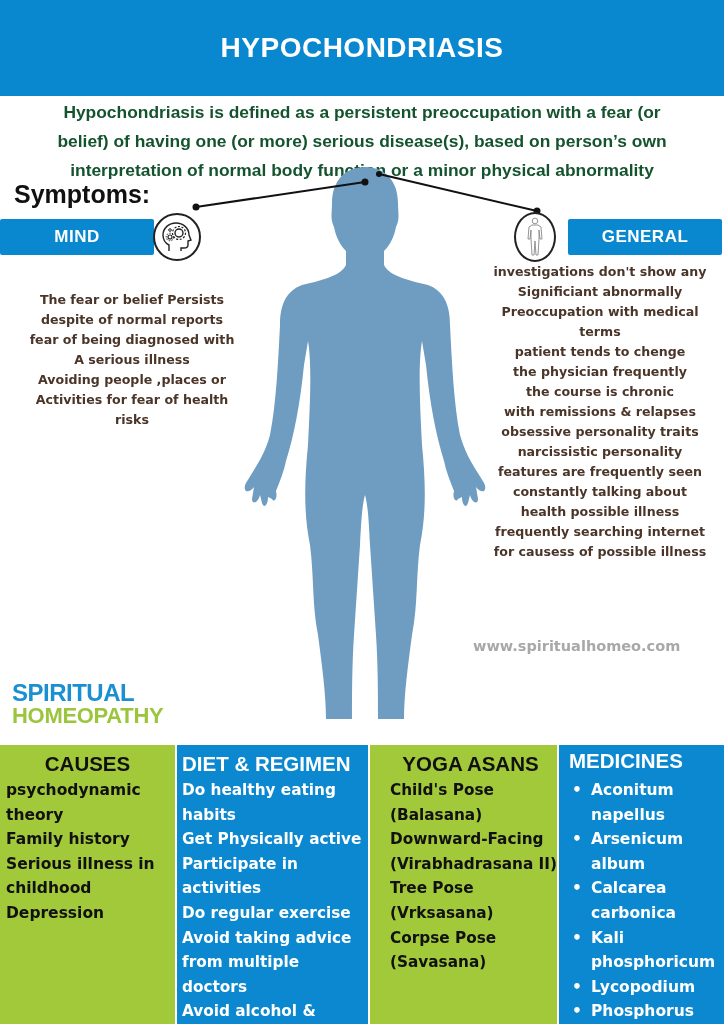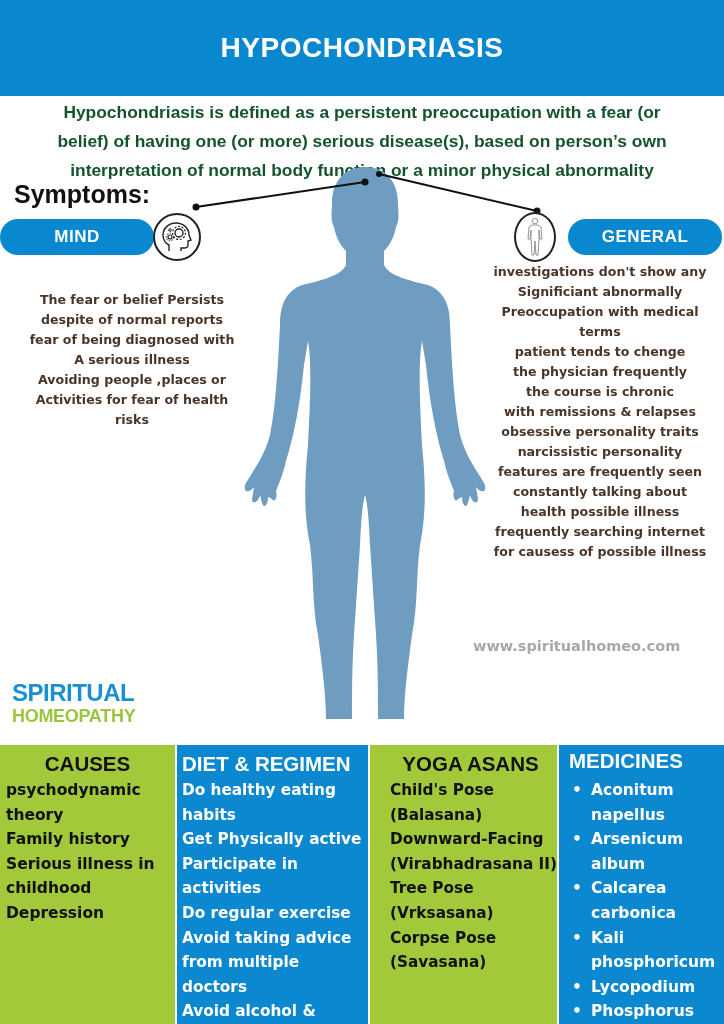--- a/index.html
+++ b/index.html
@@ -17,21 +17,21 @@
     text-align: center; color: #14532d; font-family: "Liberation Sans", sans-serif;
     font-weight: bold; font-size: 17.4px; line-height: 29px;
   }
 
   .symptoms-title {
     position: absolute; left: 14px; top: 180px; font-family: "Liberation Sans", sans-serif;
     font-weight: bold; font-size: 25px; color: #111111;
   }
 
   .pill {
-    position: absolute; height: 36px; border-radius: 18px; background: #0a88cf;
+    position: absolute; height: 36px; border-radius: 2px; background: #0a88cf;
     color: #ffffff; font-family: "Liberation Sans", sans-serif; font-weight: bold; font-size: 17px;
     display: flex; align-items: center; justify-content: center; letter-spacing: 0.5px;
   }
   .pill-mind { left: 0; top: 219px; width: 154px; }
   .pill-general { left: 568px; top: 219px; width: 154px; }
 
   .circle-icon {
     position: absolute; width: 48px; height: 48px; border: 2px solid #222; border-radius: 50%;
     background: #fff; display: flex; align-items: center; justify-content: center;
   }
@@ -50,21 +50,21 @@
   .general-text { left: 474px; top: 262px; width: 252px; }
   .symptom-text div { white-space: nowrap; }
 
   .website {
     position: absolute; left: 473px; top: 638px; color: #a8a8a8; font-family: "DejaVu Sans", sans-serif;
     font-weight: bold; font-size: 14.5px;
   }
 
   .brand { position: absolute; left: 12px; top: 680px; font-family: "Liberation Sans", sans-serif; font-weight: bold; }
   .brand-line1 { color: #1a8fd1; font-size: 24px; line-height: 26px; letter-spacing: -0.5px; }
-  .brand-line2 { color: #9bc53d; font-size: 18px; line-height: 20px; letter-spacing: -0.3px; }
+  .brand-line2 { color: #9bc53d; font-size: 22px; line-height: 20px; letter-spacing: -0.3px; }
 
   .columns { position: absolute; left: 0; top: 745px; width: 724px; height: 279px; display: flex; gap: 2px; background: #ffffff; }
   .col { height: 100%; padding: 5px 6px 0 6px; overflow: hidden; font-family: "DejaVu Sans", sans-serif; font-weight: bold; font-size: 15.5px; line-height: 24.6px; }
   .col-green { background: #a2c93a; color: #111111; }
   .col-blue { background: #0b88cf; color: #ffffff; }
   .col-causes { width: 175px; }
   .col-diet { width: 191px; padding-left: 5px; }
   .col-yoga { width: 187px; padding-left: 20px; }
   .col-meds { width: 165px; flex: 1; padding-left: 10px; }
   .col-title { font-family: "Liberation Sans", sans-serif; font-size: 20.5px; line-height: 28px; white-space: nowrap; }

